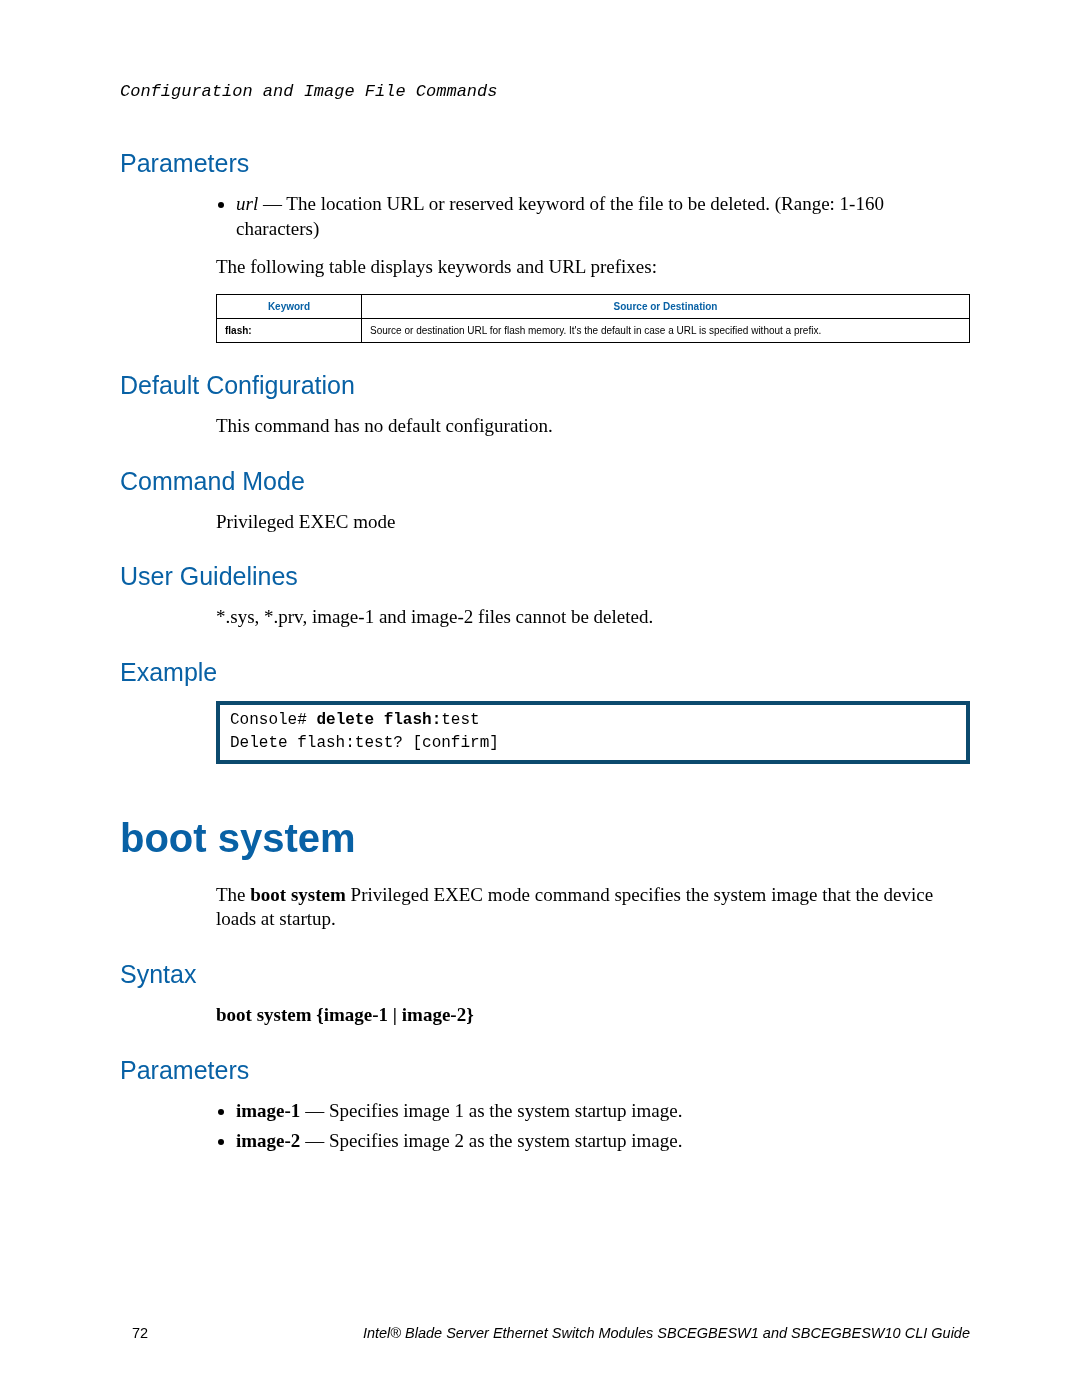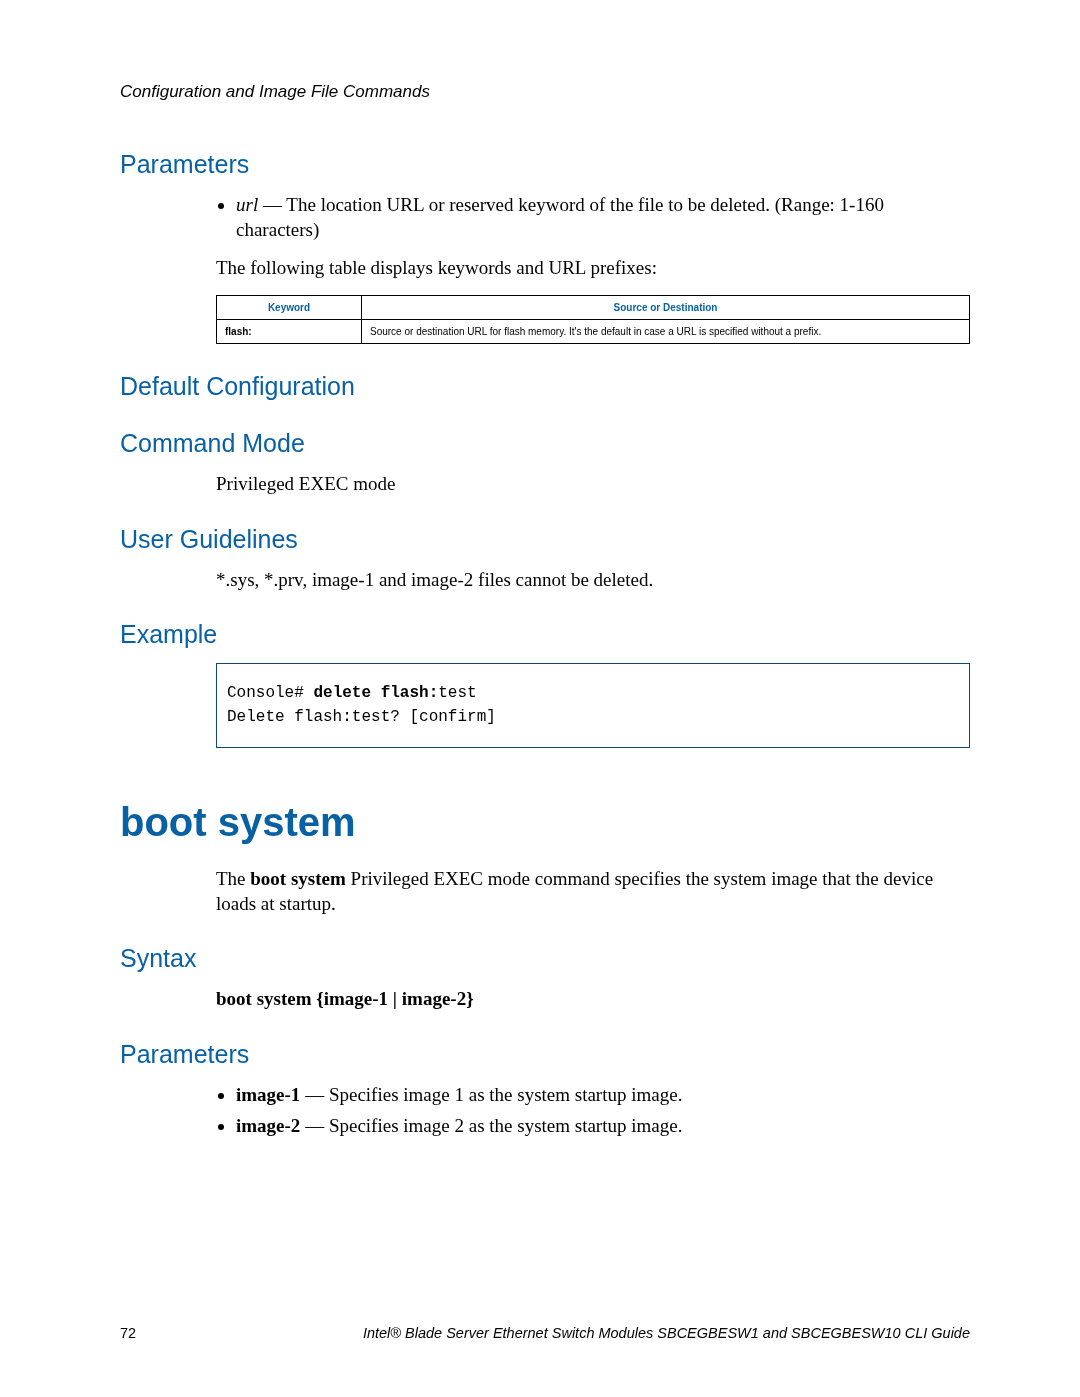--- a/index.html
+++ b/index.html
@@ -11,21 +11,21 @@
   }
   .page {
     width: 1080px;
     height: 1397px;
     position: relative;
     box-sizing: border-box;
     padding: 82px 110px 60px 120px;
   }
   .page-header {
     font-style: italic;
-    font-family: Liberation Sans, sans-serif;
+    font-family: Liberation Mono, monospace;
     font-size: 17px;
     color: #000;
     margin-bottom: 48px;
   }
   .section-heading {
     font-family: Arial, Helvetica, sans-serif;
     color: #0861a5;
     font-size: 25px;
     font-weight: 400;
     margin: 28px 0 14px 0;
@@ -74,43 +74,43 @@
     font-weight: bold;
     text-align: center;
   }
   table.kwtable th:first-child {
     width: 128px;
   }
   table.kwtable td.kwcell {
     font-weight: bold;
   }
   .codeblock {
-    border: 1px solid #0c4a6e;
+    border: 4px solid #0c4a6e;
     font-family: "Courier New", Courier, monospace;
     font-size: 16px;
-    padding: 18px 10px;
+    padding: 4px 10px;
     line-height: 1.45;
     white-space: pre;
     margin-bottom: 12px;
   }
   .codeblock .code-bold {
     font-weight: bold;
   }
   .syntax-line {
     font-family: "Times New Roman", Times, serif;
     font-weight: bold;
     font-size: 19px;
     margin: 6px 0 6px 0;
   }
   .bold {
     font-weight: bold;
   }
   .footer {
     position: absolute;
-    left: 120px;
+    left: 132px;
     right: 110px;
     bottom: 56px;
     font-family: Arial, Helvetica, sans-serif;
     font-size: 14.5px;
     font-style: italic;
     display: flex;
     justify-content: space-between;
   }
   .footer .pg {
     font-style: normal;
@@ -142,20 +142,23 @@
       <tbody>
         <tr>
           <td class="kwcell">flash:</td>
           <td>Source or destination URL for flash memory. It's the default in case a URL is specified without a prefix.</td>
         </tr>
       </tbody>
     </table>
   </div>
 
   <div class="section-heading">Default Configuration</div>
+  <div class="content-block">
+    <div class="para">This command has no default configuration.</div>
+  </div>
 
   <div class="section-heading">Command Mode</div>
   <div class="content-block">
     <div class="para">Privileged EXEC mode</div>
   </div>
 
   <div class="section-heading">User Guidelines</div>
   <div class="content-block">
     <div class="para">*.sys, *.prv, image-1 and image-2 files cannot be deleted.</div>
   </div>

